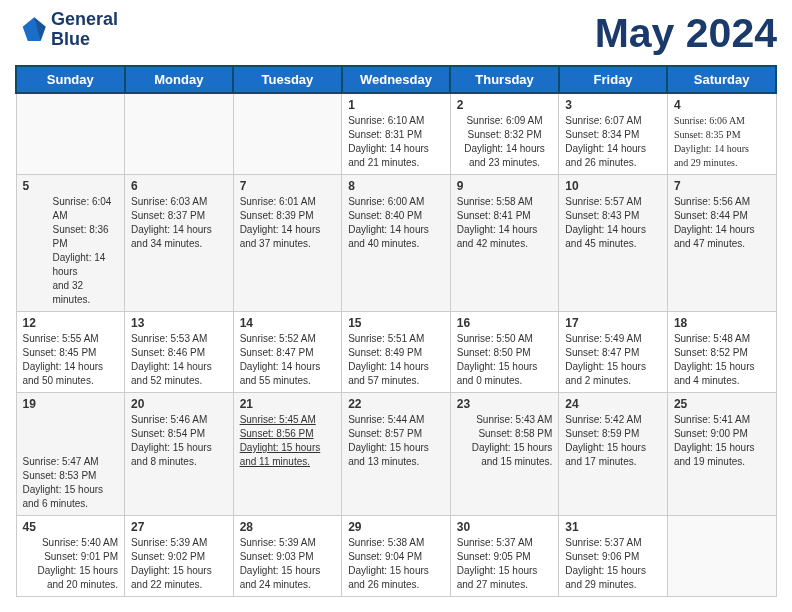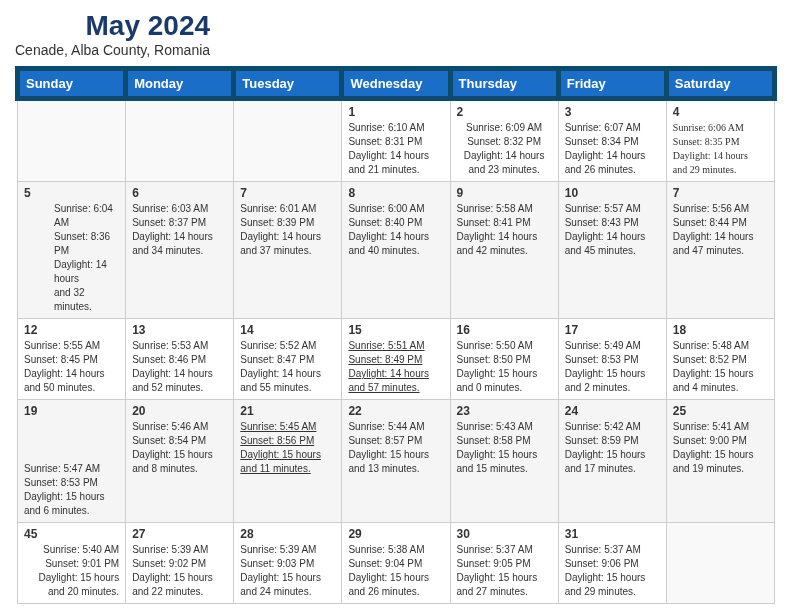--- a/index.html
+++ b/index.html
@@ -28,40 +28,40 @@
       line-height: 1.1;
     }
     .logo-icon {
       width: 32px;
       height: 32px;
     }
     .title-area {
       text-align: right;
     }
     .main-title {
-      font-size: 28px;
+      font-size: 41px;
       font-weight: bold;
       color: #1a3a6b;
     }
     .subtitle {
       font-size: 14px;
       color: #333;
     }
     .calendar {
       width: 100%;
       border-collapse: collapse;
       border: 1px solid #ccc;
     }
     .calendar th {
       background-color: #1a6ec7;
       color: #fff;
-      text-align: left;
+      text-align: center;
       padding: 5px 6px;
       font-size: 13px;
-      border: 5px solid #0c4a6e;
+      border: 2px solid #0c4a6e;
     }
     .calendar td {
       vertical-align: top;
       padding: 4px 6px;
       font-size: 10.5px;
       color: #333;
       border: 1px solid #ccc;
       width: calc(100% / 7);
       min-height: 80px;
       height: 80px;
@@ -84,23 +84,33 @@
       background: #fff;
     }
     .week-row:nth-child(even) td {
       background: #f5f5f5;
     }
   </style>
 </head>
 <body>
 
 <div class="header">
+  <div class="logo">
+    <svg class="logo-icon" viewBox="0 0 50 50" width="48" height="48">
+
+      <polygon points="30,5 48,20 40,42 20,42 12,20" fill="#1a6ec7"></polygon>
+      <polygon points="30,5 48,20 40,42" fill="#1a3a6b" opacity="0.5"></polygon>
+    </svg>
+    <div class="logo-text">
+      <div>General</div>
+      <div>Blue</div>
+    </div>
+  </div>
   <div class="title-area">
     <div class="main-title">May 2024</div>
-    <div class="subtitle">Cenade, Alba County, Romania</div>
   </div>
 </div>
 
 <table class="calendar">
   <thead>
     <tr id="header-row">
     <th>Sunday</th>
         <th>Monday</th>
         <th>Tuesday</th>
         <th>Wednesday</th>
@@ -211,36 +221,36 @@
         </td>
         <td>
           <div class="day-number">14</div>
           <div class="day-info" style="white-space: pre-line;">Sunrise: 5:52 AM
 Sunset: 8:47 PM
 Daylight: 14 hours
 and 55 minutes.</div>
         </td>
         <td>
           <div class="day-number">15</div>
-          <div class="day-info" style="white-space: pre-line; text-decoration: underline;">Sunrise: 5:51 AM
+          <div class="day-info" style="white-space: pre-line;">Sunrise: 5:51 AM
 Sunset: 8:49 PM
 Daylight: 14 hours
 and 57 minutes.</div>
         </td>
         <td>
           <div class="day-number">16</div>
           <div class="day-info" style="white-space: pre-line;">Sunrise: 5:50 AM
 Sunset: 8:50 PM
 Daylight: 15 hours
 and 0 minutes.</div>
         </td>
         <td>
           <div class="day-number">17</div>
           <div class="day-info" style="white-space: pre-line;">Sunrise: 5:49 AM
-Sunset: 8:53 PM
+Sunset: 8:47 PM
 Daylight: 15 hours
 and 2 minutes.</div>
         </td>
         <td>
           <div class="day-number">18</div>
           <div class="day-info" style="white-space: pre-line;">Sunrise: 5:48 AM
 Sunset: 8:52 PM
 Daylight: 15 hours
 and 4 minutes.</div>
         </td>
@@ -269,21 +279,21 @@
         </td>
         <td>
           <div class="day-number">22</div>
           <div class="day-info" style="white-space: pre-line;">Sunrise: 5:44 AM
 Sunset: 8:57 PM
 Daylight: 15 hours
 and 13 minutes.</div>
         </td>
         <td>
           <div class="day-number">23</div>
-          <div class="day-info" style="white-space: pre-line;">Sunrise: 5:43 AM
+          <div class="day-info" style="white-space: pre-line; text-align: right;">Sunrise: 5:43 AM
 Sunset: 8:58 PM
 Daylight: 15 hours
 and 15 minutes.</div>
         </td>
         <td>
           <div class="day-number">24</div>
           <div class="day-info" style="white-space: pre-line;">Sunrise: 5:42 AM
 Sunset: 8:59 PM
 Daylight: 15 hours
 and 17 minutes.</div>

